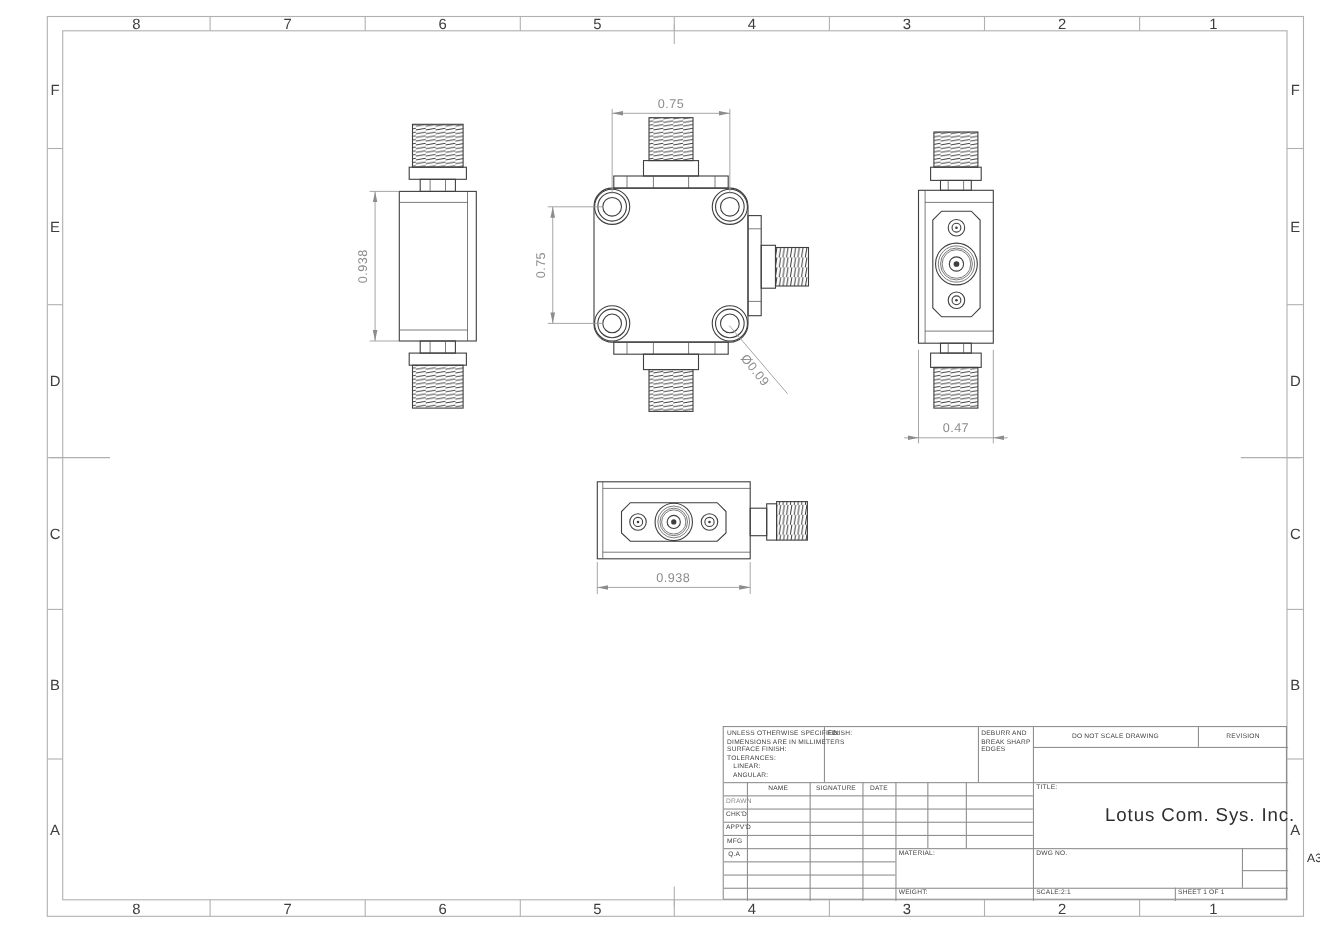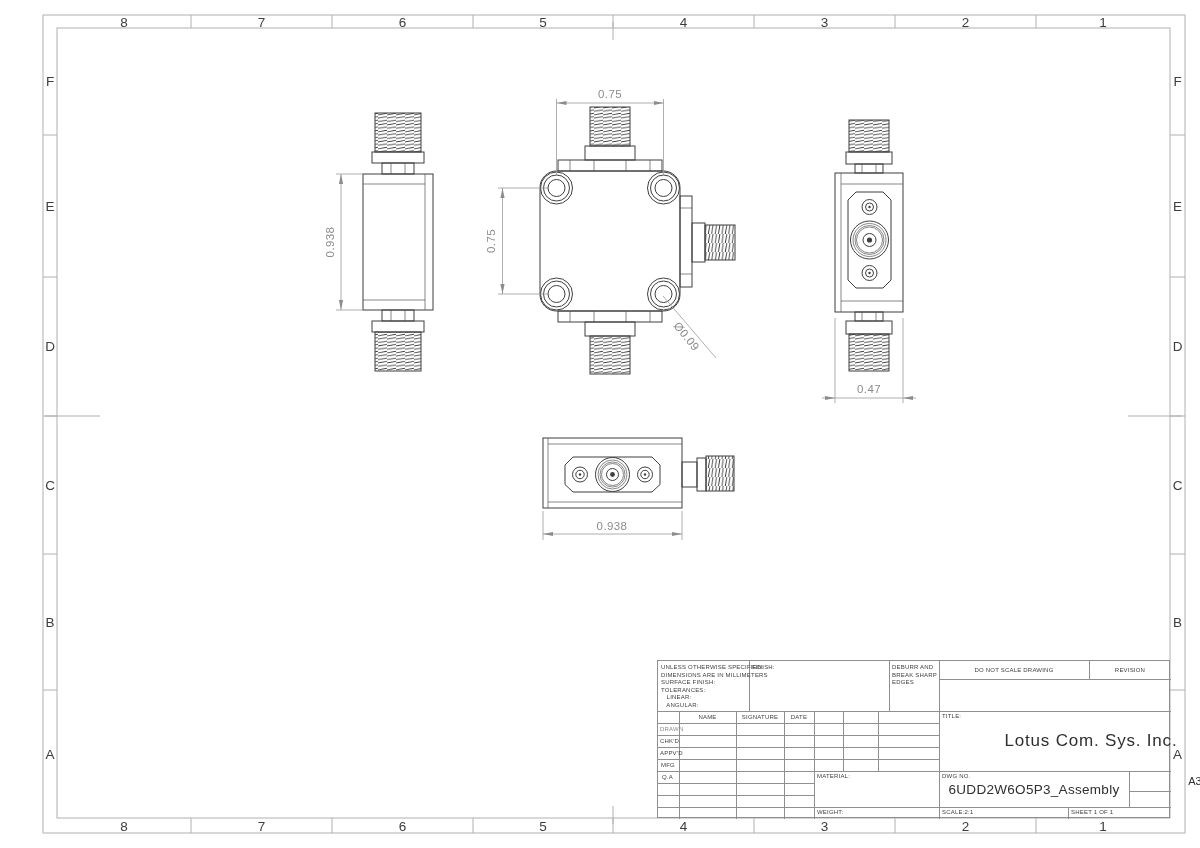--- a/index.html
+++ b/index.html
@@ -302,19 +302,18 @@
   <div class="tl-label" style="left:2px;top:62px;height:12px;line-height:12px;color:#8a8a8a;">DRAWN</div>
   <div class="tl-label" style="left:2px;top:74px;height:12px;line-height:12px;">CHK'D</div>
   <div class="tl-label" style="left:2px;top:86px;height:12px;line-height:12px;">APPV'D</div>
   <div class="tl-label" style="left:3px;top:98px;height:12px;line-height:12px;">MFG</div>
   <div class="tl-label" style="left:4px;top:110px;height:12px;line-height:12px;">Q.A</div>
   <div class="tl-label" style="left:159px;top:112px;">MATERIAL:</div>
   <div class="tl-label" style="left:159px;top:148px;">WEIGHT:</div>
   <div class="tl-label" style="left:284px;top:52px;">TITLE:</div>
   <div class="tl-center company" style="left:281px;top:50px;width:232px;height:60px;padding-left:36px;">Lotus Com. Sys. Inc.</div>
   <div class="tl-label" style="left:284px;top:112px;">DWG NO.</div>
-  <div class="tl-center dwgno" style="left:281px;top:110px;width:190px;height:36px;">6UDD2W6O5P3_Assembly</div>
   <div class="tl-center a3" style="left:471px;top:110px;width:42px;height:20px;">A3</div>
   <div class="tl-label" style="left:284px;top:148px;">SCALE:2:1</div>
   <div class="tl-label" style="left:413px;top:148px;">SHEET 1 OF 1</div>
 </div>
 
 </div>
 
 </body></html>

